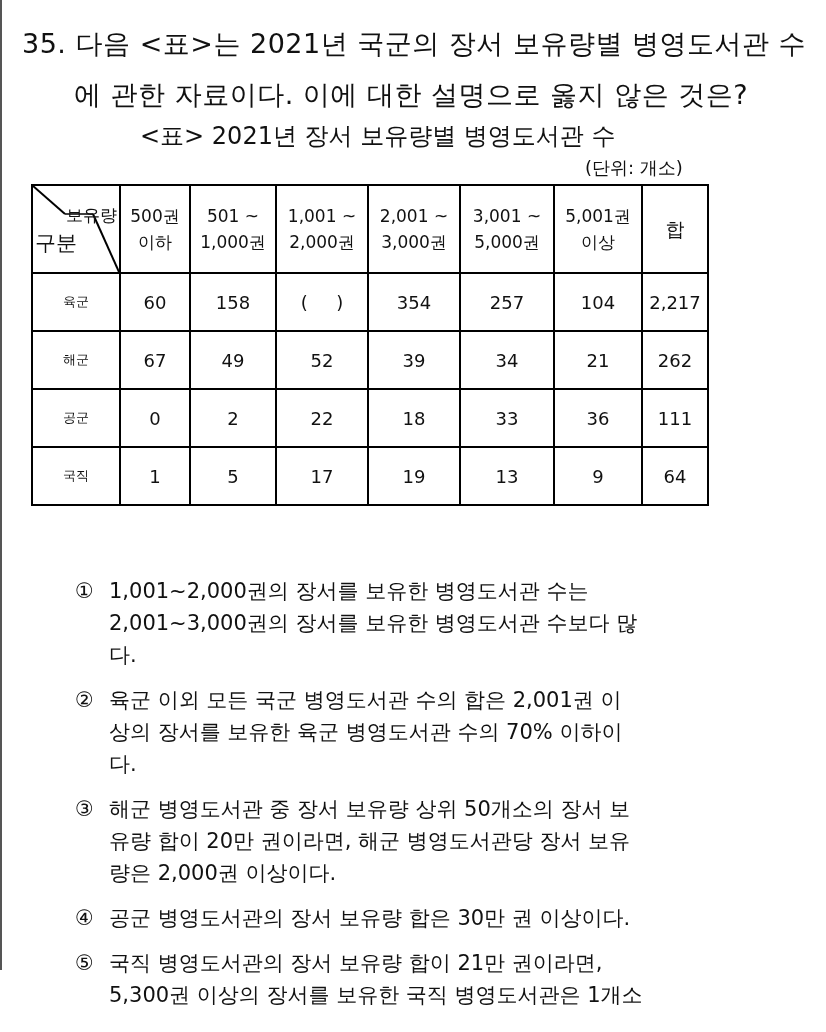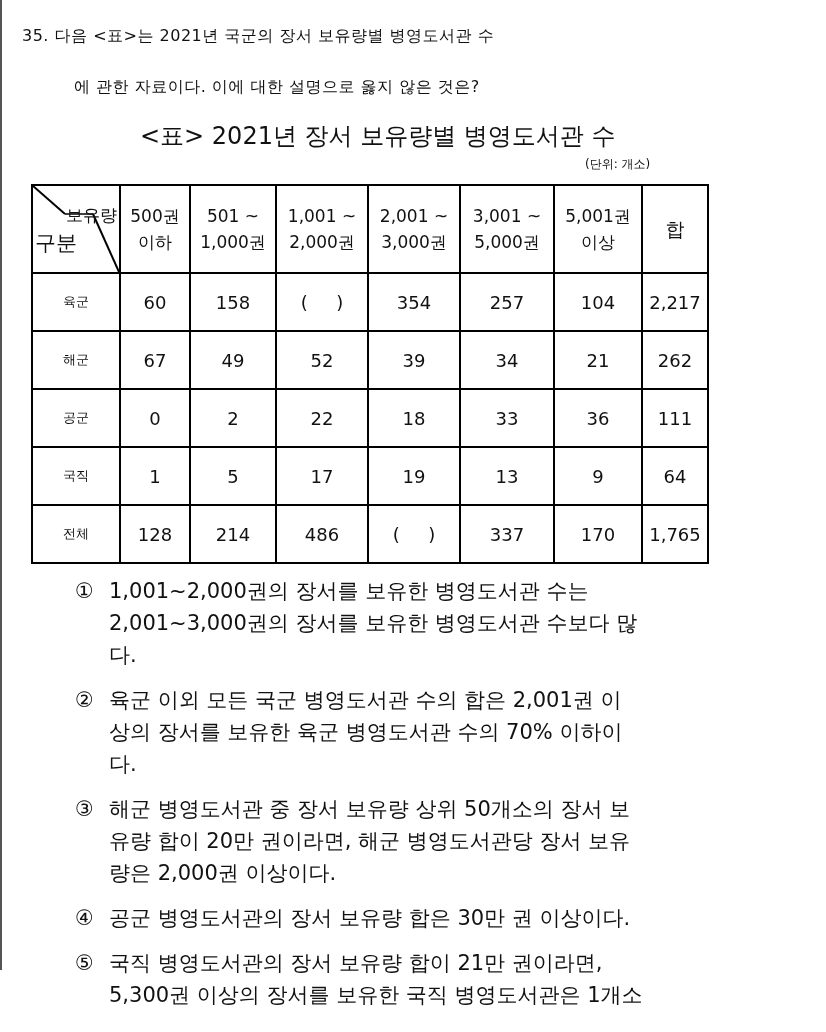--- a/index.html
+++ b/index.html
@@ -1,22 +1,22 @@
 <!DOCTYPE html>
 <html><head>
 <meta charset="utf-8">
 <style>
   html, body { margin:0; padding:0; background:#fff; }
   body { width:826px; height:1032px; position:relative; overflow:hidden;
          font-family:"DejaVu Sans","Liberation Sans",sans-serif; color:#111; }
   .leftrule { position:absolute; left:0; top:0; width:2px; height:970px; background:#555; }
-  .q { position:absolute; left:22px; top:20px; font-size:16px; line-height:32px; letter-spacing:0.5px; }
+  .q { position:absolute; left:22px; top:28px; font-size:27px; line-height:32px; letter-spacing:0.5px; }
   .q .l2 { padding-left:52px;margin-top:19px; }
   .tcap { position:absolute; left:140px; top:120px; font-size:24px; }
-  .unit { position:absolute; left:585px; top:156px; font-size:12px; }
+  .unit { position:absolute; left:585px; top:156px; font-size:18px; }
   table { position:absolute; left:31px; top:184px; border-collapse:collapse;
           font-size:18px; border:2px solid #fca5a5; }
   td { border:2px solid #000; text-align:center; padding:0; height:56px; }
   tr.hdr td { height:86px; line-height:26px; font-size:17px; }
   td.rl { font-size:13px; }
   .diag { position:relative; width:86px; height:86px; }
   .diag svg { position:absolute; left:0; top:0; }
   .diag .t1 { position:absolute; right:2px; top:16px; font-size:17px; }
   .diag .t2 { position:absolute; left:2px; top:44px; font-size:21px; }
   .choices { position:absolute; left:75px; top:575px; width:700px; font-size:21px; line-height:32px; }
@@ -114,30 +114,20 @@
   <tr>
     <td class="rl">국직</td>
     <td>1</td>
     <td>5</td>
     <td>17</td>
     <td>19</td>
     <td>13</td>
     <td>9</td>
     <td>64</td>
   </tr>
-  <tr>
-    <td class="rl">전체</td>
-    <td>128</td>
-    <td>214</td>
-    <td>486</td>
-    <td style="white-space:pre">(     )</td>
-    <td>337</td>
-    <td>170</td>
-    <td>1,765</td>
-  </tr>
 </tbody>
   </table>
 
 <div class="choices">
   <div class="ch">
     <div class="num">①</div>
     <div class="txt">
         <span>1,001~2,000권의 장서를 보유한 병영도서관 수는</span>
         <span>2,001~3,000권의 장서를 보유한 병영도서관 수보다 많</span>
         <span>다.</span>

